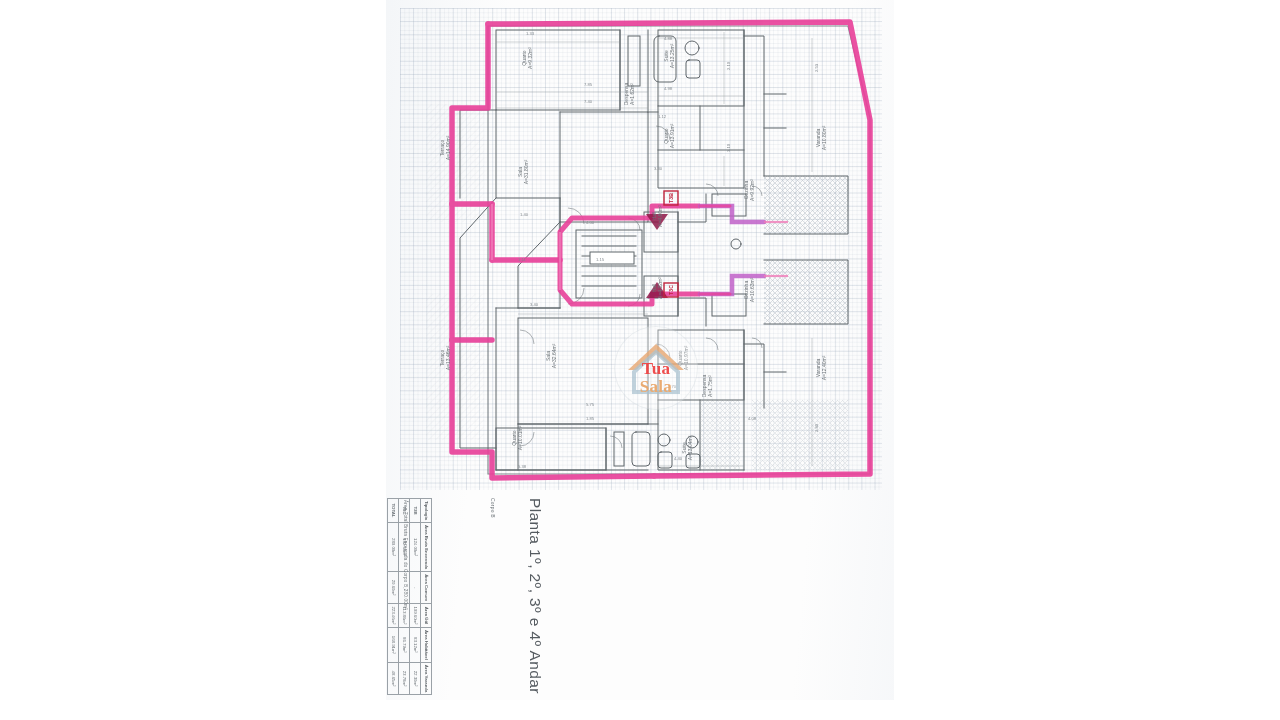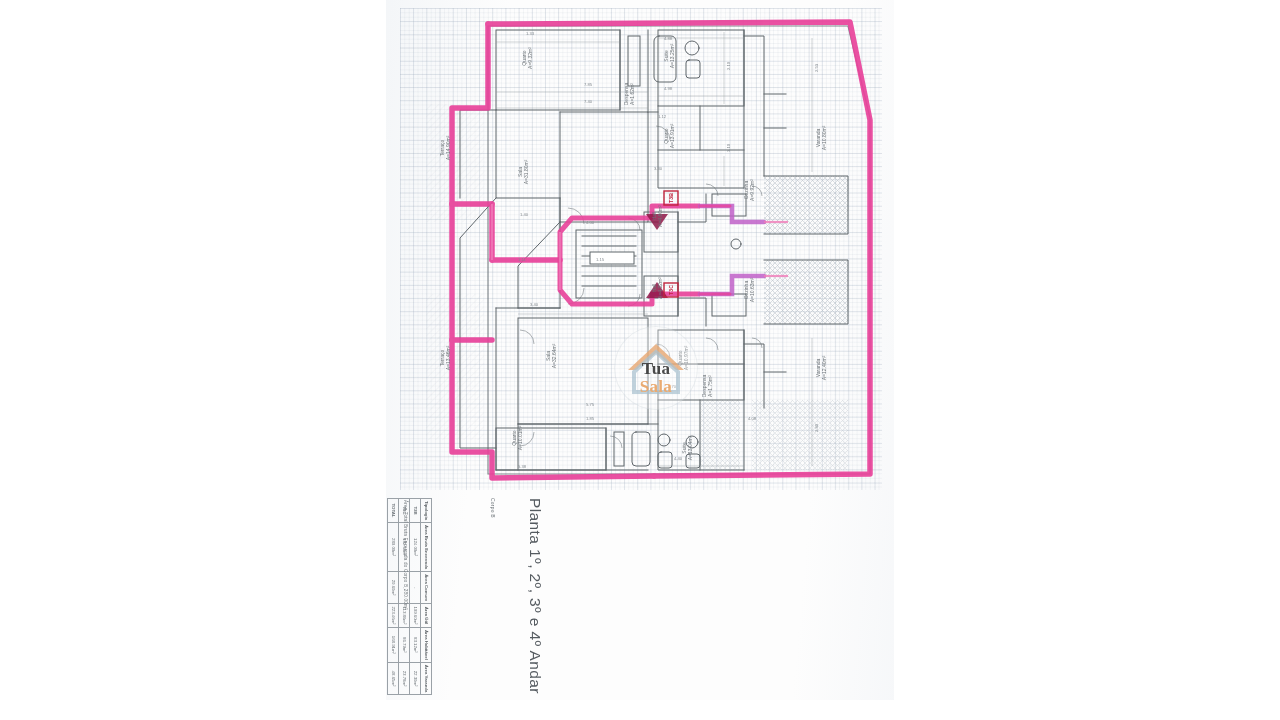--- a/index.html
+++ b/index.html
@@ -80,21 +80,21 @@
     border: 1px solid rgba(170,180,190,0.22);
   }
   #watermark .wm-text {
     position: absolute;
     left: 0; right: 0; top: 34px;
     text-align: center;
     font-family: "Liberation Serif", serif;
     font-weight: bold;
     line-height: 1.0;
   }
-  #watermark .wm-tua { font-size: 17px; color: #404040; letter-spacing: .3px; }
+  #watermark .wm-tua { font-size: 17px; color: #ef4444; letter-spacing: .3px; }
   #watermark .wm-casa { font-size: 17px; color: #eaa76a; letter-spacing: .3px; margin-top: 1px; }
 
   
   #title-block {
     position: absolute;
     left: 128px; top: 498px;
     width: 200px; height: 30px;
     transform-origin: 0 0;
     transform: rotate(90deg) translate(0, -30px);
     white-space: nowrap;

